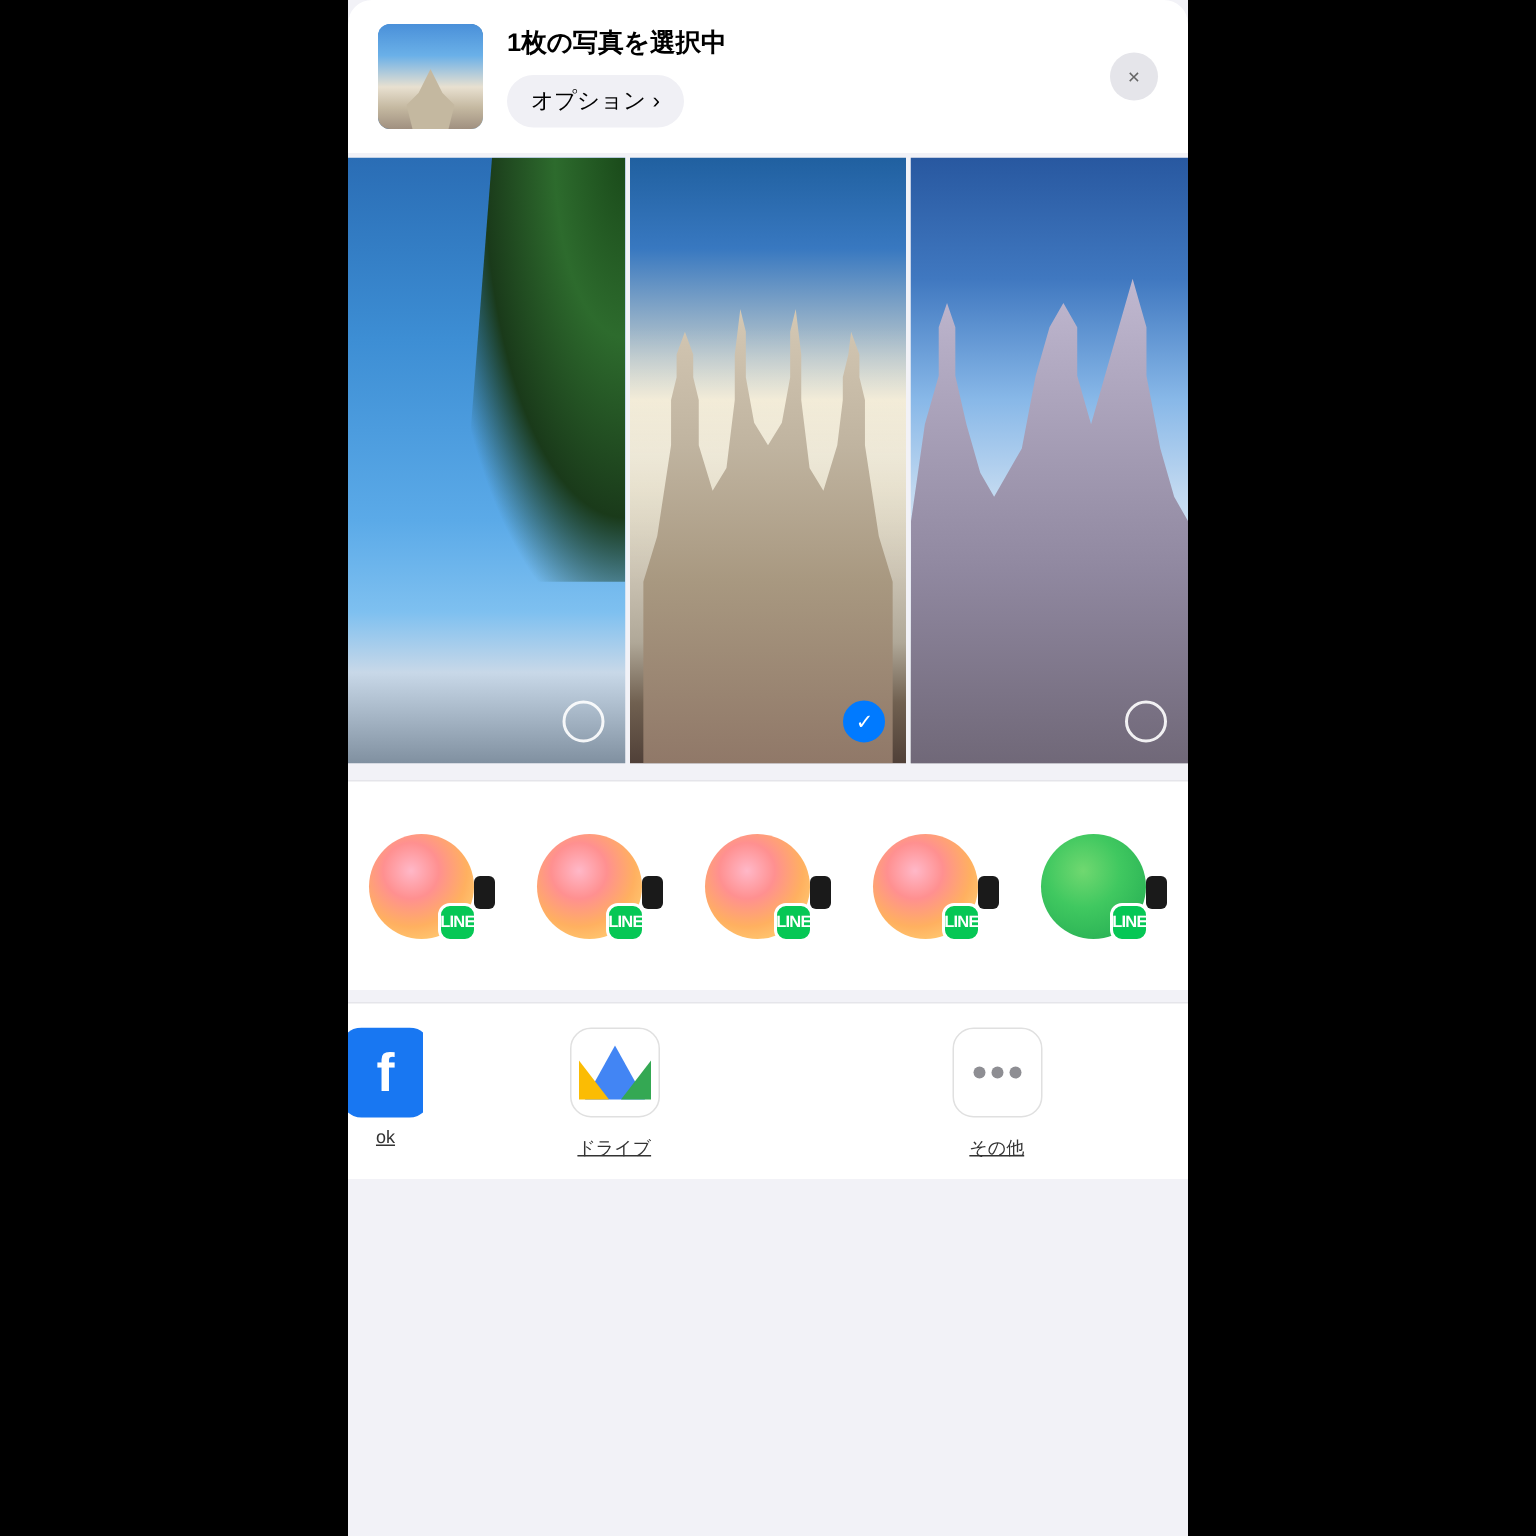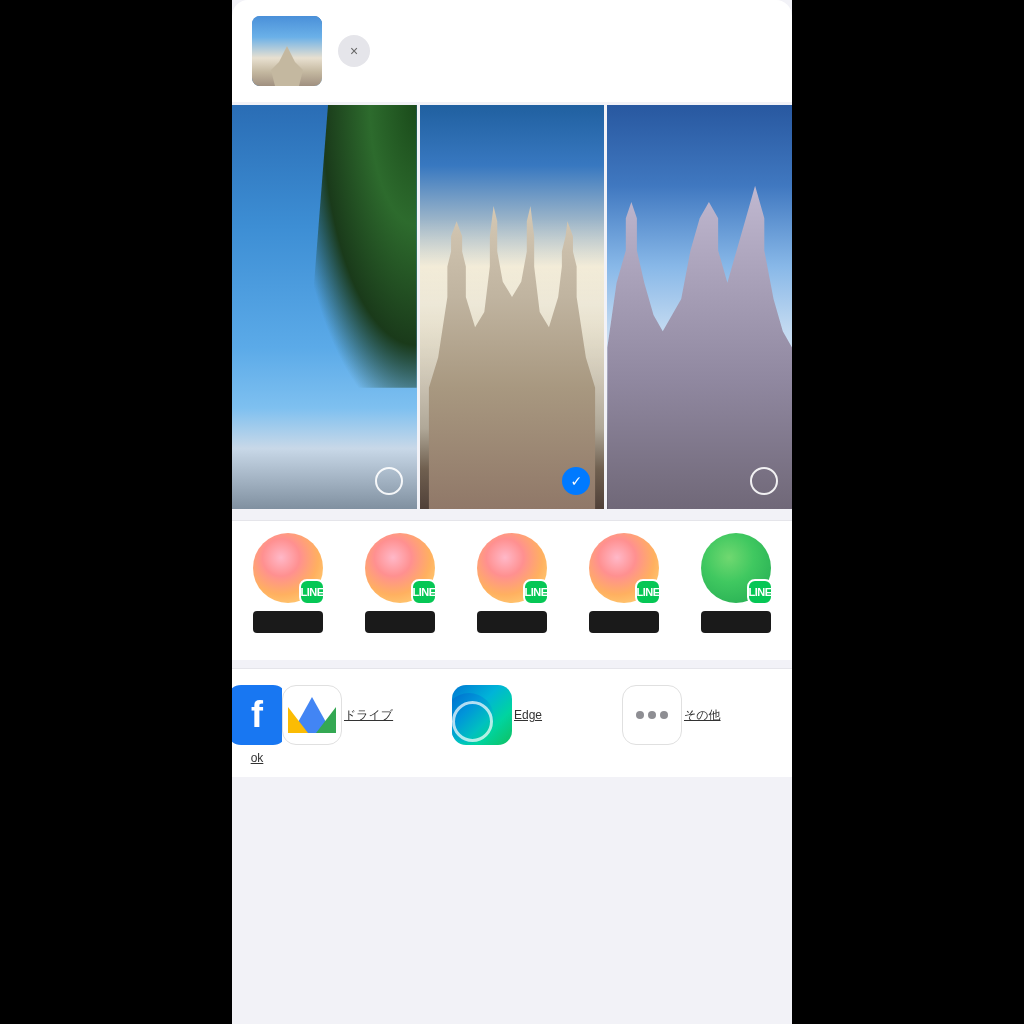--- a/index.html
+++ b/index.html
@@ -193,21 +193,21 @@
       background: #fff;
       padding: 12px 0;
       display: flex;
       gap: 0;
       overflow: hidden;
       height: 140px;
       border-top: 1px solid #e5e5ea;
     }
     .contact-item {
       display: flex;
-      flex-direction: column;
+      flex-direction: row;
       align-items: center;
       padding: 0 14px;
       flex-shrink: 0;
       width: 112px;
     }
     .contact-avatar {
       width: 70px;
       height: 70px;
       border-radius: 50%;
       position: relative;
@@ -264,24 +264,24 @@
     .apps-section {
       background: #fff;
       padding: 16px 0 12px;
       display: flex;
       align-items: flex-start;
       border-top: 1px solid #e5e5ea;
       overflow: hidden;
     }
     .app-item {
       display: flex;
-      flex-direction: row;
+      flex-direction: column;
       align-items: center;
       flex: 1;
-      gap: 2px;
+      gap: 12px;
       min-width: 100px;
     }
     .app-icon {
       width: 60px;
       height: 60px;
       border-radius: 14px;
       display: flex;
       align-items: center;
       justify-content: center;
       font-size: 28px;
@@ -433,20 +433,24 @@
   </style>
 </head>
 <body>
 
 <div class="phone-container">
 
   <div class="selection-header">
     <div class="thumb-preview">
       <div class="thumb-castle"></div>
     </div>
+    <div class="header-text-section">
+      <div class="selection-title">1枚の写真を選択中</div>
+      <button class="options-button">オプション ›</button>
+    </div>
     <button class="close-button">×</button>
   </div>
 
   <div class="photo-grid">
 
     <div class="photo-cell">
       <div class="photo-bg photo-bg-1"></div>
       <div class="selection-circle"></div>
     </div>
 
@@ -530,26 +534,20 @@
 
     <div class="app-item">
       <div class="app-icon app-icon-drive">
         <div class="drive-triangle">
           <div class="drive-green"></div>
         </div>
       </div>
       <span class="app-label">ドライブ</span>
     </div>
 
-    <div class="app-item">
-      <div class="app-icon app-icon-edge">
-        <div class="edge-wave"></div>
-      </div>
-      <span class="app-label">Edge</span>
-    </div>
 
 
     <div class="app-item">
       <div class="app-icon app-icon-more">
         <div class="more-dot"></div>
         <div class="more-dot"></div>
         <div class="more-dot"></div>
       </div>
       <span class="app-label">その他</span>
     </div>

